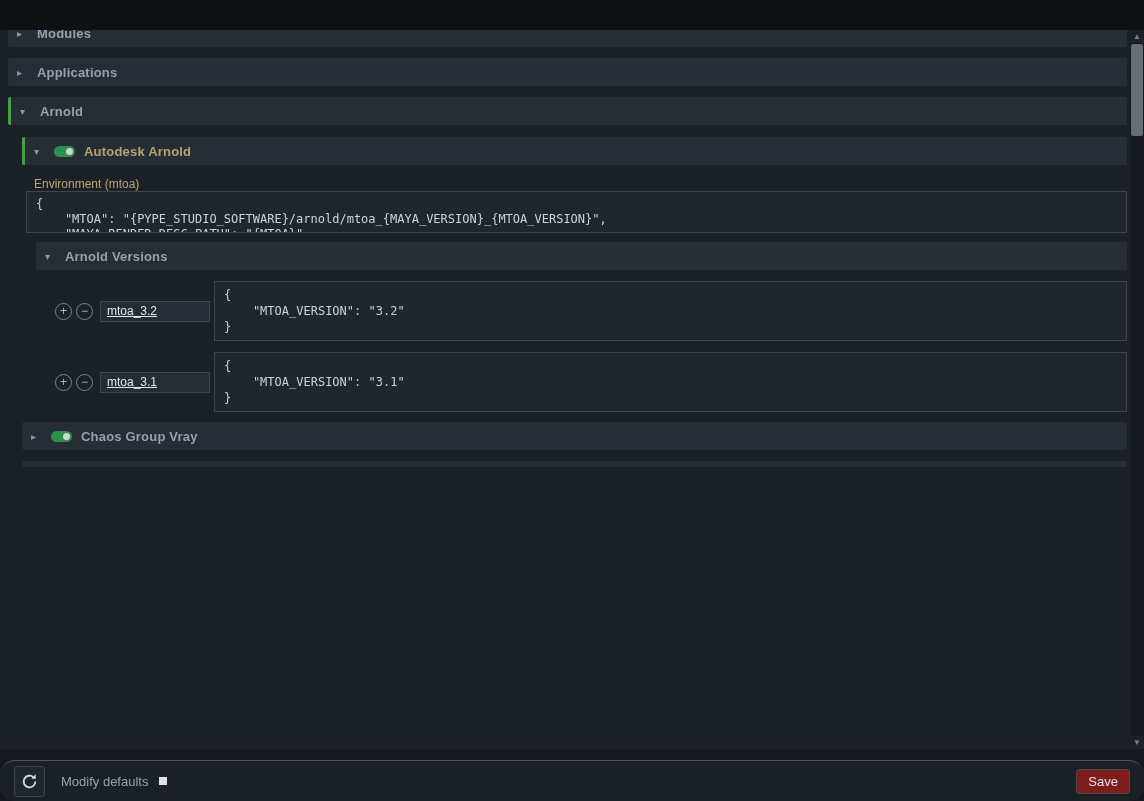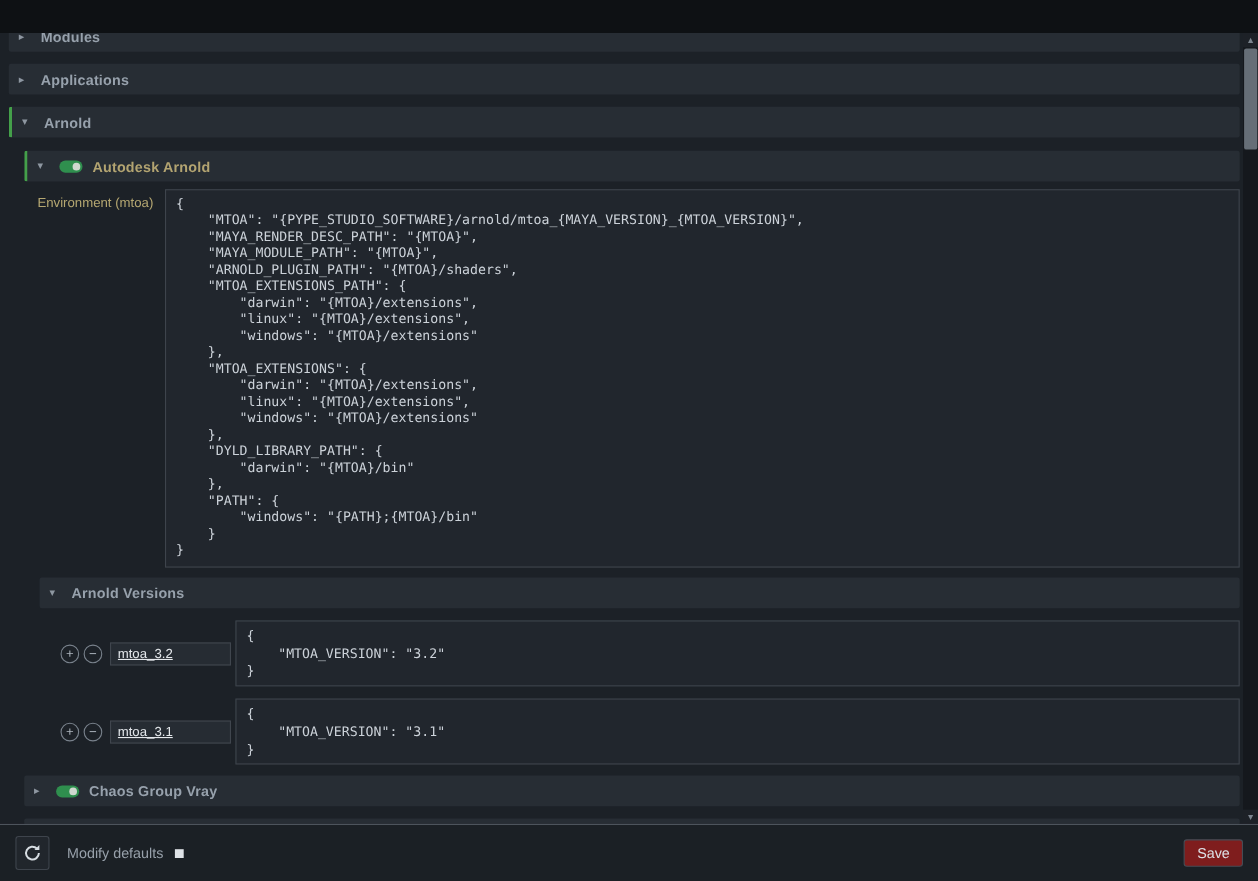--- a/index.html
+++ b/index.html
@@ -53,21 +53,21 @@
   }
 
   textarea.code {
     background: #21262d; border: 1px solid #3e444c; color: #ccd2d9;
     font-family: "DejaVu Sans Mono", monospace;
     font-size: 12px; line-height: 15px;
     padding: 5px 9px; resize: none; white-space: pre; overflow: hidden;
     display: block;
   }
 
-  .env-row { display: flex; margin-top: 7px; }
+  .env-row { display: flex; margin-top: 7px; flex-direction: column; }
   .env-label {
     width: 112px; margin-left: 12px; padding-top: 5px; flex-shrink: 0;
     color: #b5a771; font-size: 12px;
   }
   .env-row textarea { flex: 1; height: 344px; margin-left: 4px; }
 
   .versions-body { }
   .ver-row { display: flex; align-items: center; margin-top: 11px; padding-left: 19px; }
   .circle-btn {
     width: 17px; height: 17px; border-radius: 50%;
@@ -95,23 +95,23 @@
   }
   .sb-up { top: 0; }
   .sb-down { bottom: 0; }
   .sb-thumb {
     position: absolute; left: 1px; top: 14px; width: 12px; height: 92px;
     background: #666e77; border-radius: 2px; cursor: grab;
   }
 
   
   .footer {
-    position: absolute; left: 0; right: 0; bottom: 0; height: 52px;
+    position: absolute; left: 0; right: 0; bottom: 0; height: 41px;
     background: #1b2025; border-top: 1px solid #4d545c;
-    display: flex; align-items: center; padding: 12px 14px;
+    display: flex; align-items: center; padding: 12px 14px; border-radius: 15px;
   }
   .refresh-btn {
     width: 31px; height: 31px; background: #21262c; border: 1px solid #3e444c;
     border-radius: 3px; display: flex; align-items: center; justify-content: center;
     cursor: pointer; padding: 0;
   }
   .footer-label { color: #98a1ab; font-size: 13px; margin-left: 16px; }
   .indicator { width: 8px; height: 8px; background: #dfe3e7; display: inline-block; margin-left: 11px; cursor: pointer; }
   .save-btn {
     margin-left: auto; background: #7f1d1d; border: 1px solid #454c55;

